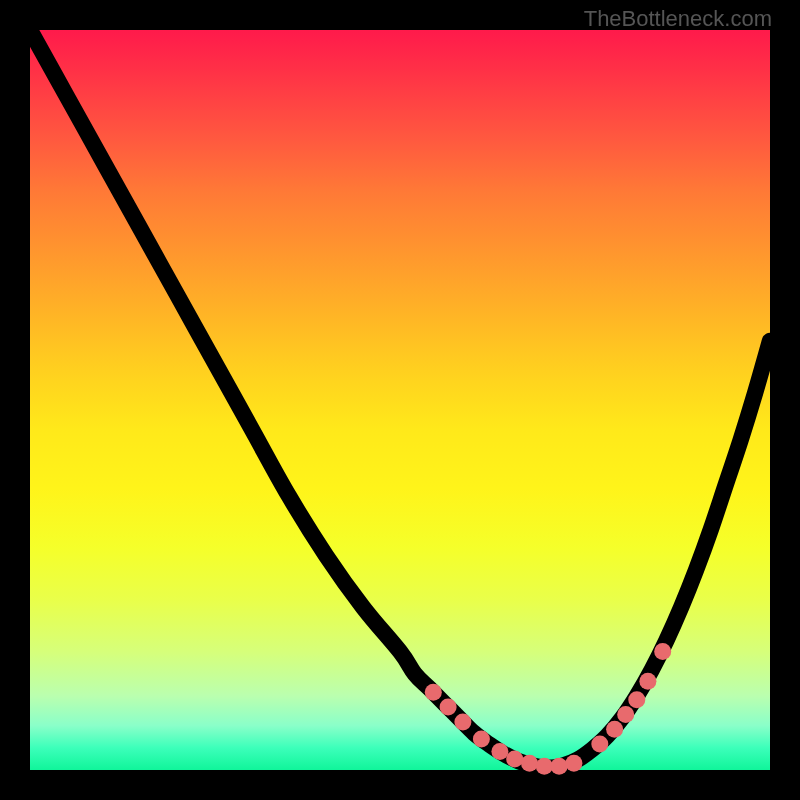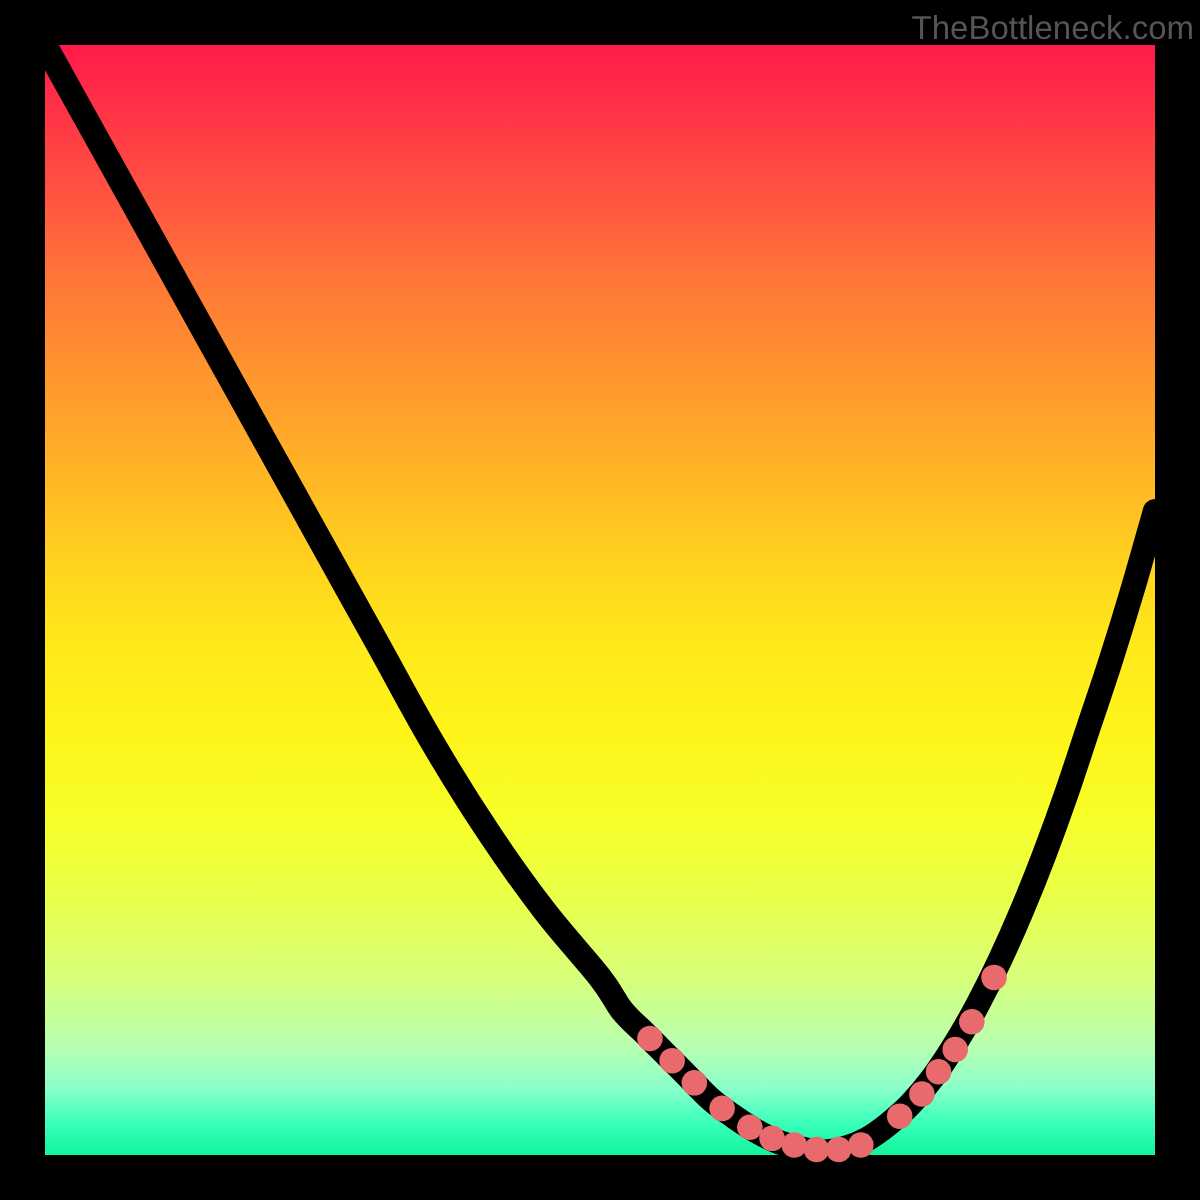--- a/index.html
+++ b/index.html
@@ -46,21 +46,21 @@
     position: absolute;
     left: 30px;
     top: 30px;
     width: 740px;
     height: 740px;
     overflow: visible;
   }
   .attribution {
     position: absolute;
     top: 6px;
-    right: 4px;
+    right: 28px;
     color: #555;
     font-family: Arial, Helvetica, sans-serif;
     font-size: 22px;
     user-select: none;
   }
   .dot {
     fill: #e86a6d;
     stroke: none;
   }
   .curve {

